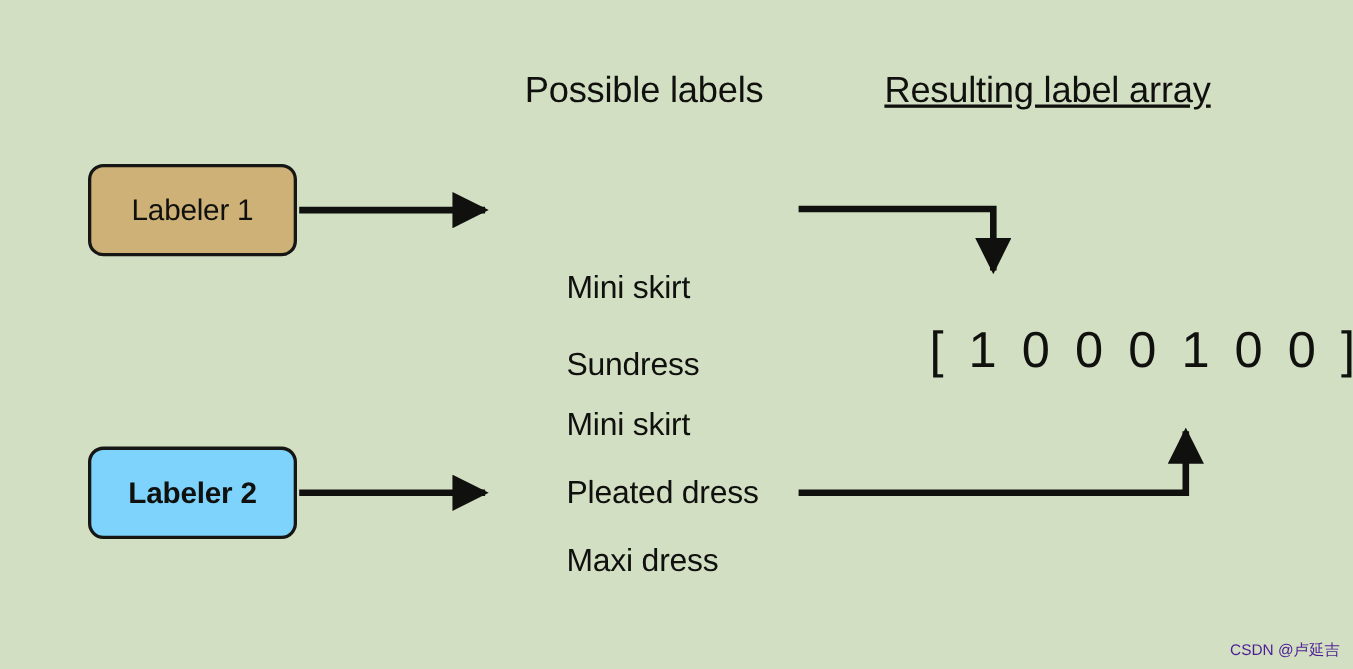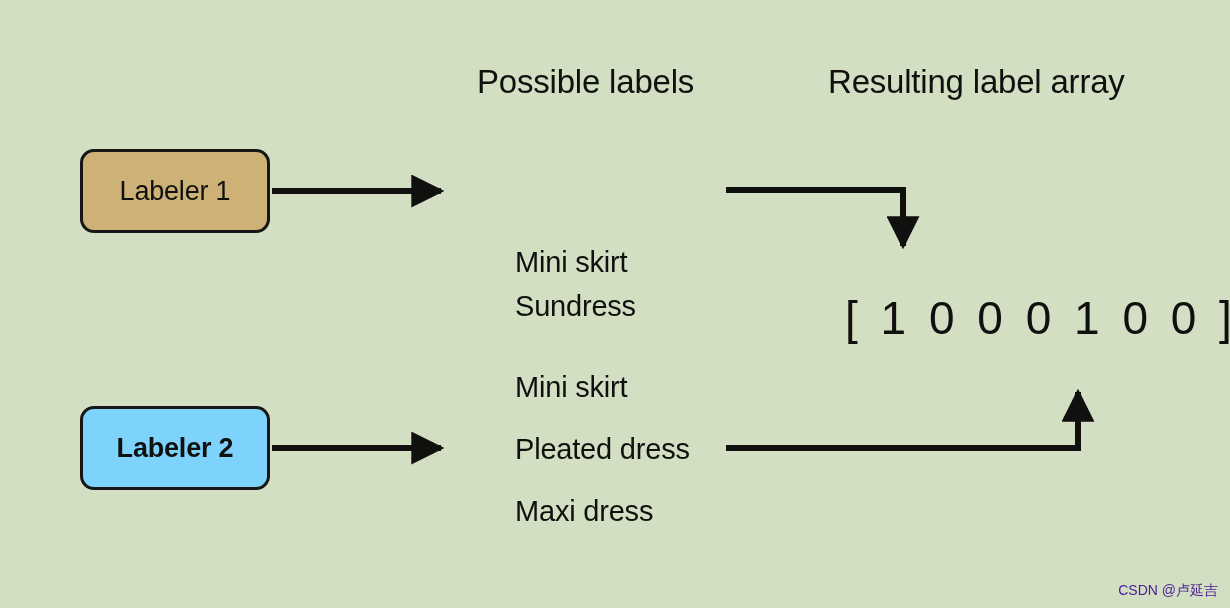--- a/index.html
+++ b/index.html
@@ -21,21 +21,21 @@
     height: 608px;
   }
   .col-header {
     position: absolute;
     font-size: 33px;
     color: #10100e;
     white-space: nowrap;
     letter-spacing: -0.2px;
   }
   #header-possible-labels { left: 477px; top: 63px; }
-  #header-resulting-array { left: 828px; top: 63px; }
+  #header-resulting-array { left: 804px; top: 63px; text-decoration: underline; }
 
   .labeler-box {
     position: absolute;
     width: 190px;
     height: 84px;
     border: 3px solid #161614;
     border-radius: 14px;
     box-sizing: border-box;
     display: flex;
     align-items: center;
@@ -127,21 +127,21 @@
 
   <div class="labeler-box" id="labeler-box-1" style="background: rgb(205, 177, 118);">
     <span>Labeler 1</span>
   </div>
 
   <div class="labeler-box" id="labeler-box-2" style="background: #7dd3fc; font-weight: bold;">
     <span>Labeler 2</span>
   </div>
 
   <div class="label-item" style="top:262px">Mini skirt</div>
-  <div class="label-item" style="top:306px">Sundress</div>
+  <div class="label-item" style="top:332px">Sundress</div>
   <div class="label-item" style="top:387px">Mini skirt</div>
   <div class="label-item" style="top:449px">Pleated dress</div>
   <div class="label-item" style="top:511px">Maxi dress</div>
 
   <div id="array-text">[ 1 0 0 0 1 0 0 ]</div>
 
   <div id="watermark">CSDN @卢延吉</div>
 
 </div>
 

